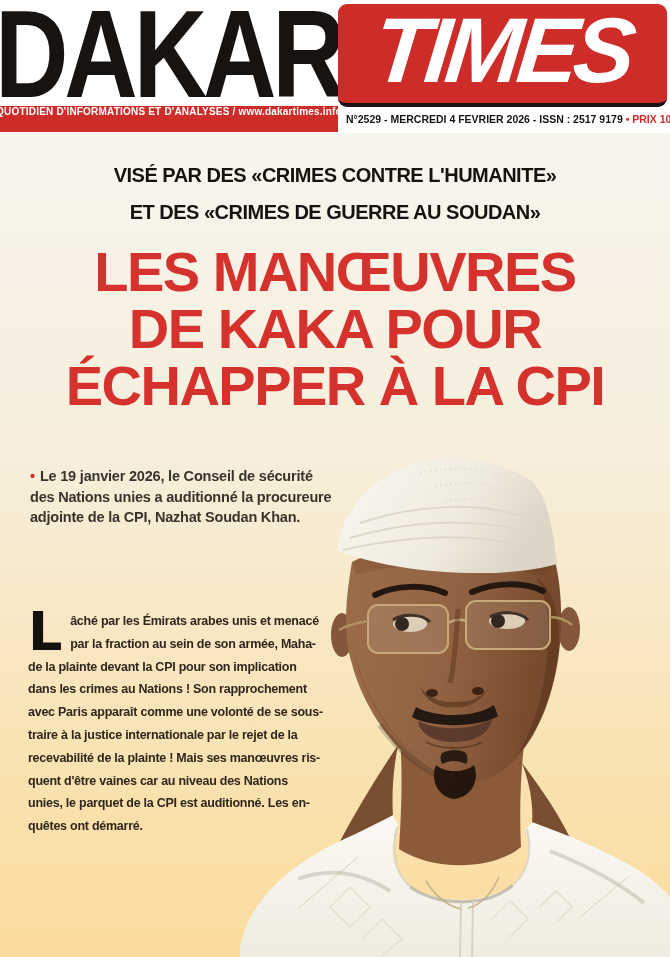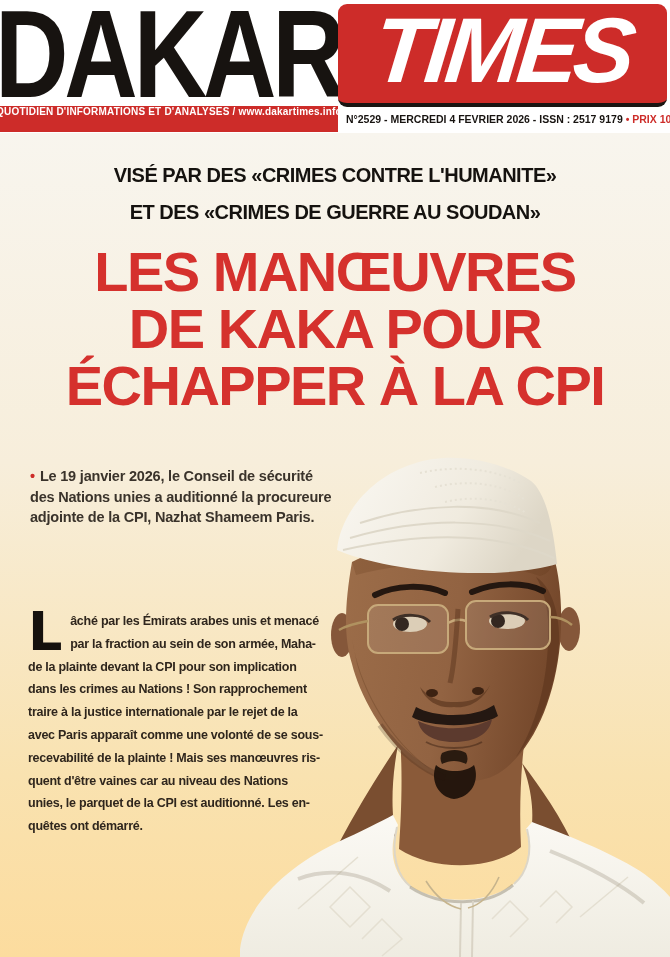--- a/index.html
+++ b/index.html
@@ -109,32 +109,32 @@
 
   <div class="headline">
       <div>LES MANŒUVRES</div>
       <div>DE KAKA POUR</div>
       <div>ÉCHAPPER À LA CPI</div>
     </div>
 
   <div class="lead">
     <div class="lead-line"><span class="bullet">•</span><span>Le 19 janvier 2026, le Conseil de sécurité</span></div>
     <div class="lead-line">des Nations unies a auditionné la procureure</div>
-    <div class="lead-line">adjointe de la CPI, Nazhat Shameem Paris.</div>
+    <div class="lead-line">adjointe de la CPI, Nazhat Soudan Khan.</div>
   </div>
 
   <div class="body-par">
     <span class="dropcap">L</span>
     <div>
         <div class="body-line">âché par les Émirats arabes unis et menacé</div>
         <div class="body-line">par la fraction au sein de son armée, Maha-</div>
         <div class="body-line">de la plainte devant la CPI pour son implication</div>
         <div class="body-line">dans les crimes au Nations ! Son rapprochement</div>
+        <div class="body-line">avec Paris apparaît comme une volonté de se sous-</div>
         <div class="body-line">traire à la justice internationale par le rejet de la</div>
-        <div class="body-line">avec Paris apparaît comme une volonté de se sous-</div>
         <div class="body-line">recevabilité de la plainte ! Mais ses manœuvres ris-</div>
         <div class="body-line">quent d'être vaines car au niveau des Nations</div>
         <div class="body-line">unies, le parquet de la CPI est auditionné. Les en-</div>
         <div class="body-line">quêtes ont démarré.</div>
       </div>
   </div>
 
   <svg class="portrait" viewBox="0 0 430 520" xmlns="http://www.w3.org/2000/svg">
     <defs>
       <linearGradient id="skin" x1="0" y1="0" x2="1" y2="0.2">

